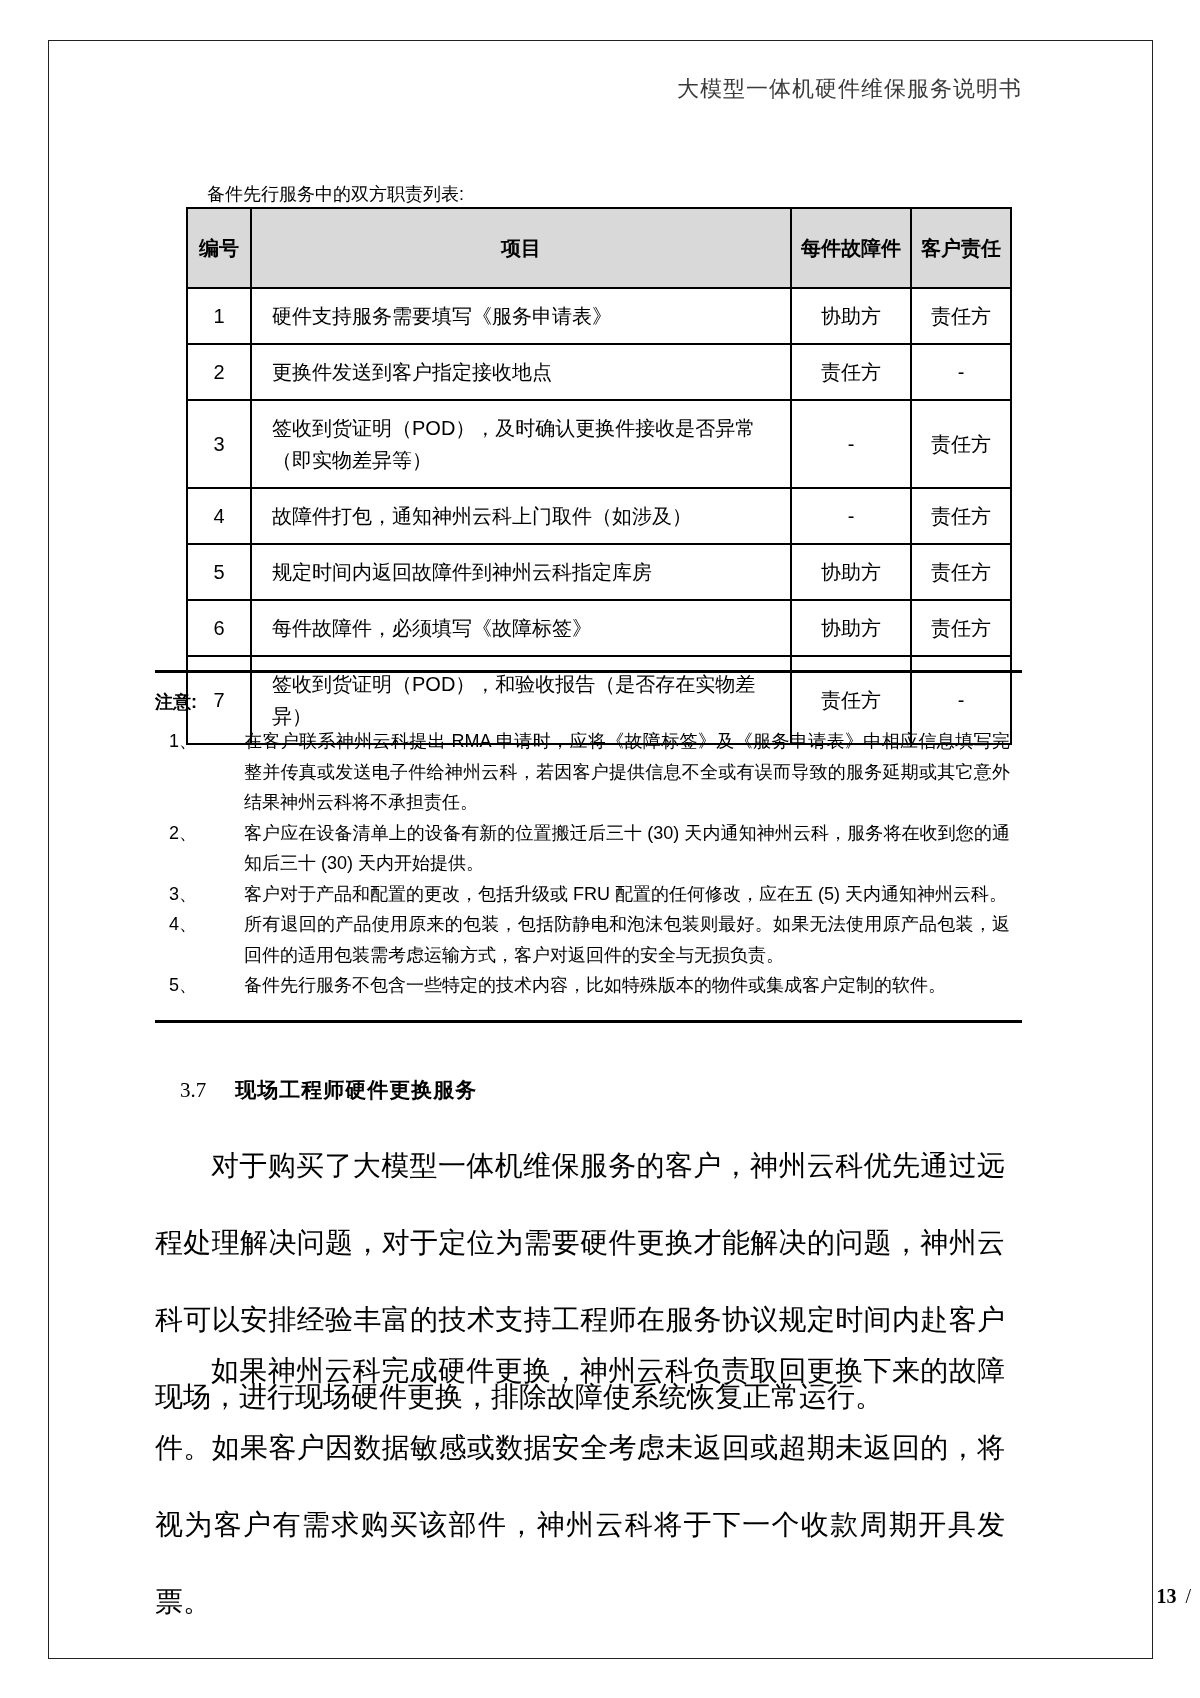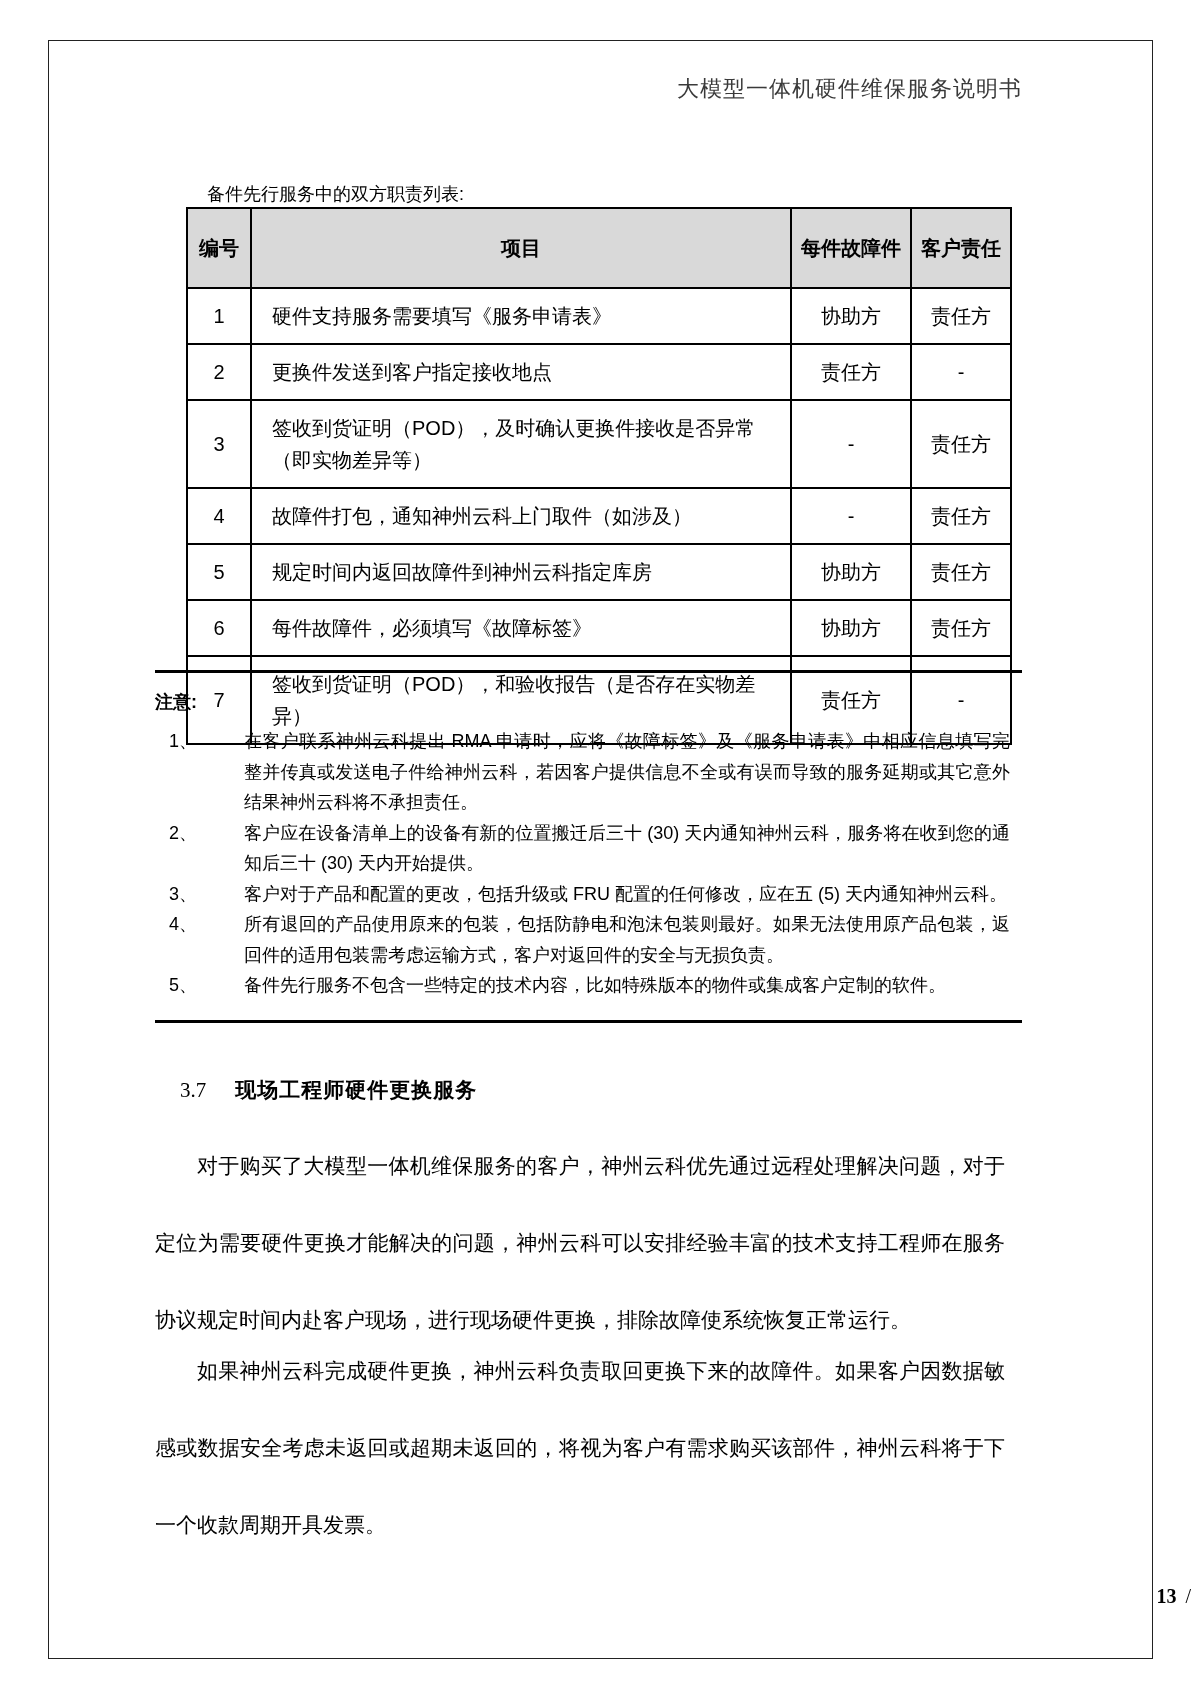--- a/index.html
+++ b/index.html
@@ -70,21 +70,21 @@
     position:absolute;left:180px;top:1076px;
     font-size:21px;
   }
   .section-number{
     font-family:"Liberation Serif","DejaVu Serif",serif;
     font-weight:normal;margin-right:29px;
   }
   .section-title{font-weight:bold;letter-spacing:1px;}
   .para{
     position:absolute;left:155px;width:850px;
-    font-size:21px;line-height:77px;
+    font-size:28px;line-height:77px;
     text-align:justify;text-indent:2em;
   }
   .para-1{top:1127px;}
   .para-2{top:1332px;}
   .footer{
     position:absolute;left:0;top:1585px;width:1200px;
     text-align:right;
     font-family:"Liberation Serif","DejaVu Serif",serif;
     font-size:20px;
     padding-left:20px;

